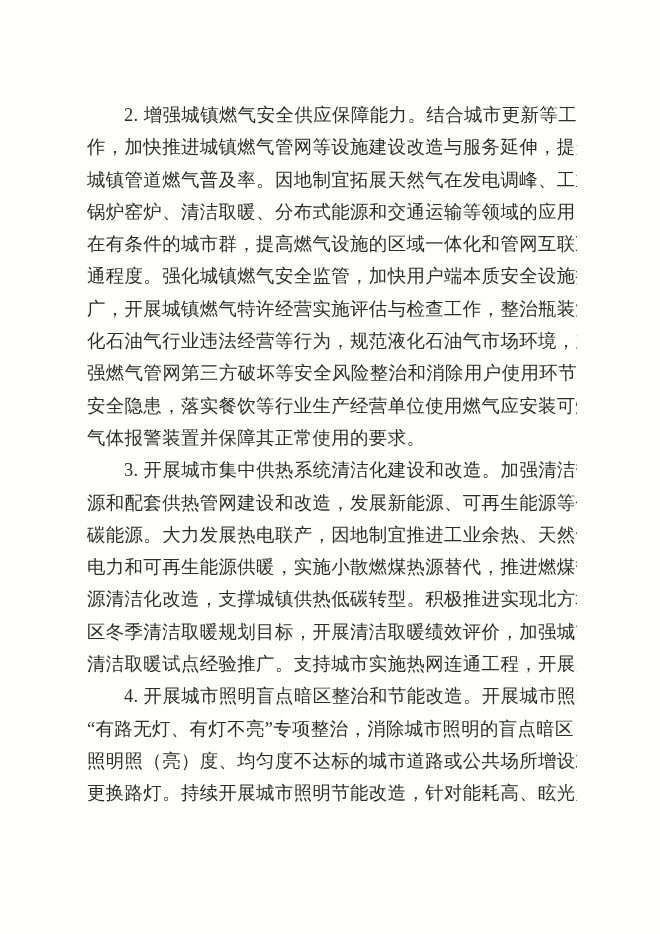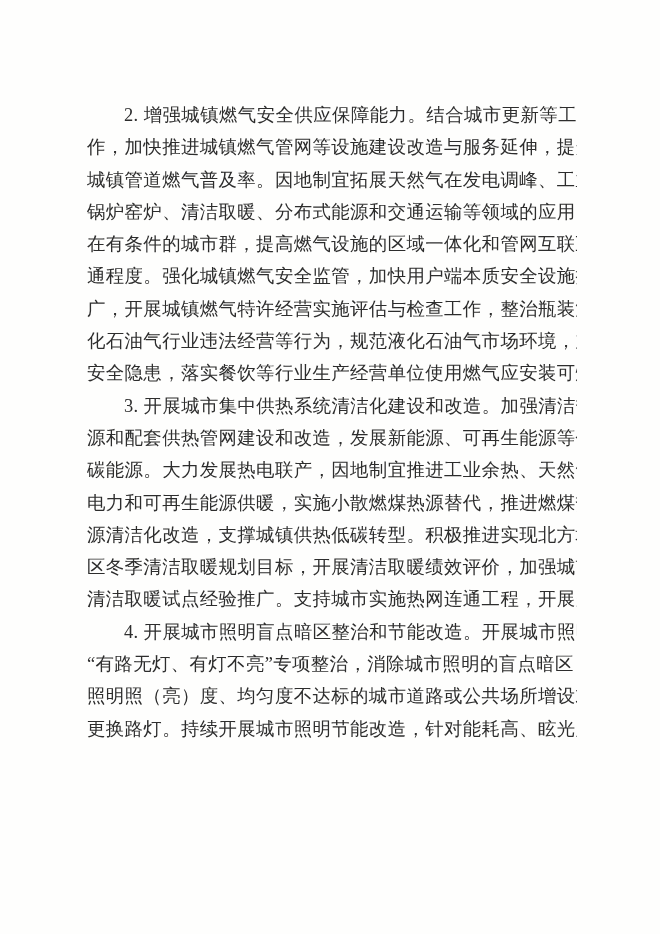--- a/index.html
+++ b/index.html
@@ -58,21 +58,23 @@
 <div class="page">
   <div class="text-block" id="text-block">
       <div class="line indent">2. 增强城镇燃气安全供应保障能力。结合城市更新等工</div>
       <div class="line">作，加快推进城镇燃气管网等设施建设改造与服务延伸，提升</div>
       <div class="line">城镇管道燃气普及率。因地制宜拓展天然气在发电调峰、工业</div>
       <div class="line">锅炉窑炉、清洁取暖、分布式能源和交通运输等领域的应用。</div>
       <div class="line">在有条件的城市群，提高燃气设施的区域一体化和管网互联互</div>
       <div class="line">通程度。强化城镇燃气安全监管，加快用户端本质安全设施推</div>
       <div class="line">广，开展城镇燃气特许经营实施评估与检查工作，整治瓶装液</div>
       <div class="line">化石油气行业违法经营等行为，规范液化石油气市场环境，加</div>
+      <div class="line">强燃气管网第三方破坏等安全风险整治和消除用户使用环节</div>
       <div class="line">安全隐患，落实餐饮等行业生产经营单位使用燃气应安装可燃</div>
+      <div class="line para-end">气体报警装置并保障其正常使用的要求。</div>
       <div class="line indent">3. 开展城市集中供热系统清洁化建设和改造。加强清洁热</div>
       <div class="line">源和配套供热管网建设和改造，发展新能源、可再生能源等低</div>
       <div class="line">碳能源。大力发展热电联产，因地制宜推进工业余热、天然气、</div>
       <div class="line">电力和可再生能源供暖，实施小散燃煤热源替代，推进燃煤热</div>
       <div class="line">源清洁化改造，支撑城镇供热低碳转型。积极推进实现北方地</div>
       <div class="line">区冬季清洁取暖规划目标，开展清洁取暖绩效评价，加强城市</div>
       <div class="line">清洁取暖试点经验推广。支持城市实施热网连通工程，开展多</div>
       <div class="line indent">4. 开展城市照明盲点暗区整治和节能改造。开展城市照明</div>
       <div class="line">“有路无灯、有灯不亮”专项整治，消除城市照明的盲点暗区，</div>
       <div class="line">照明照（亮）度、均匀度不达标的城市道路或公共场所增设或</div>

